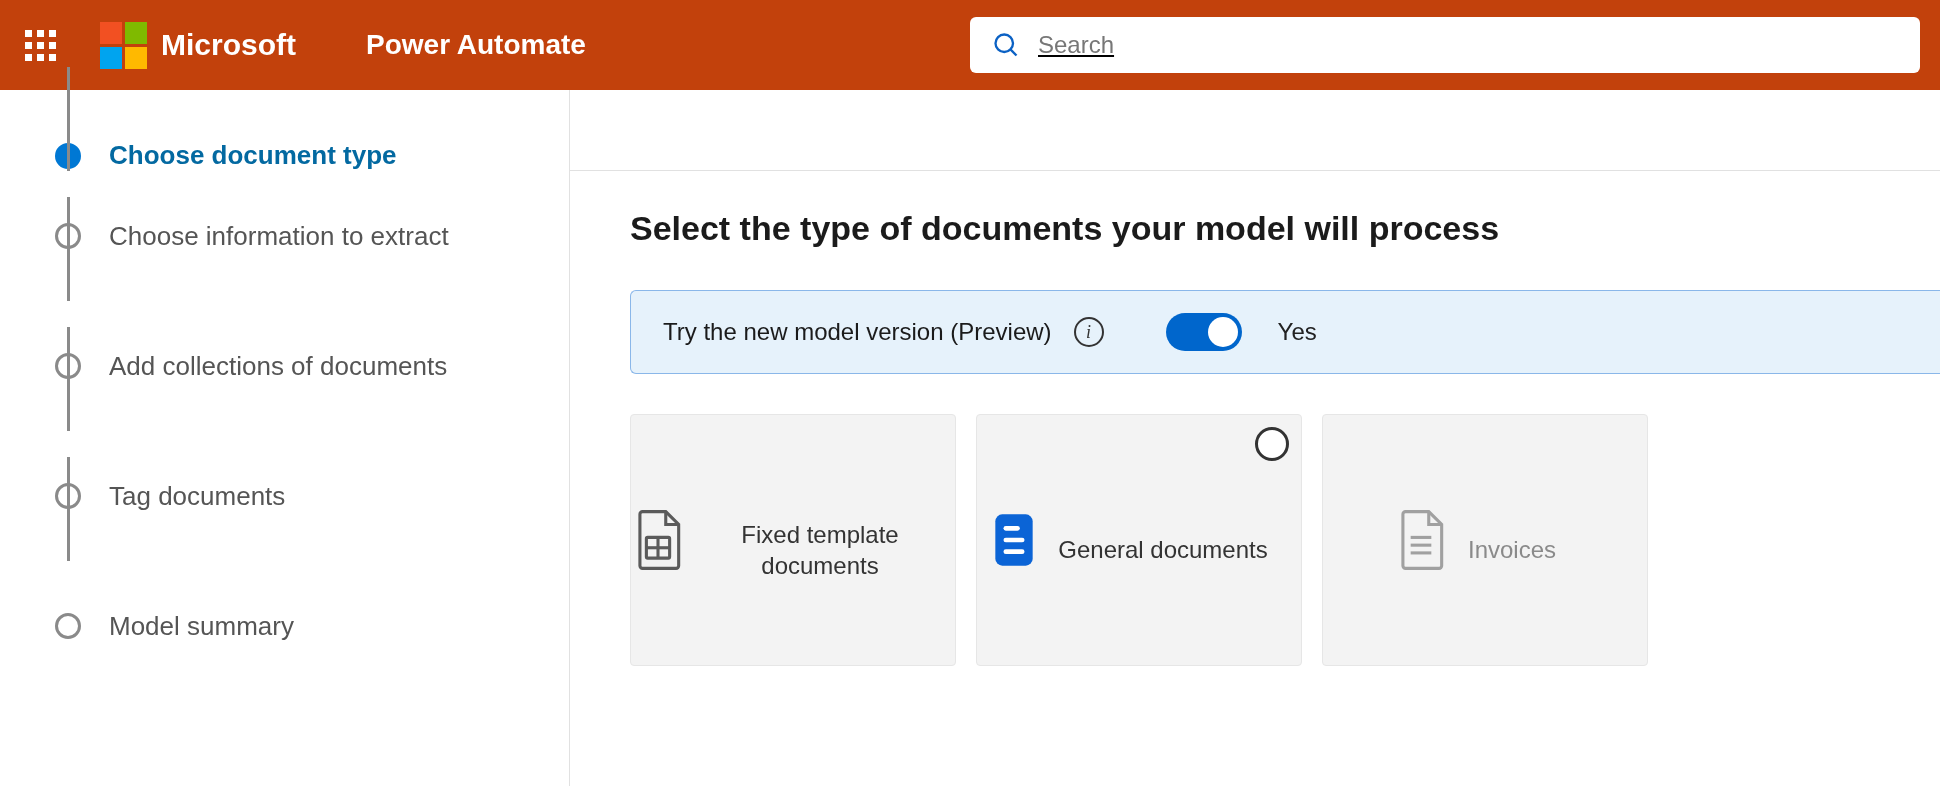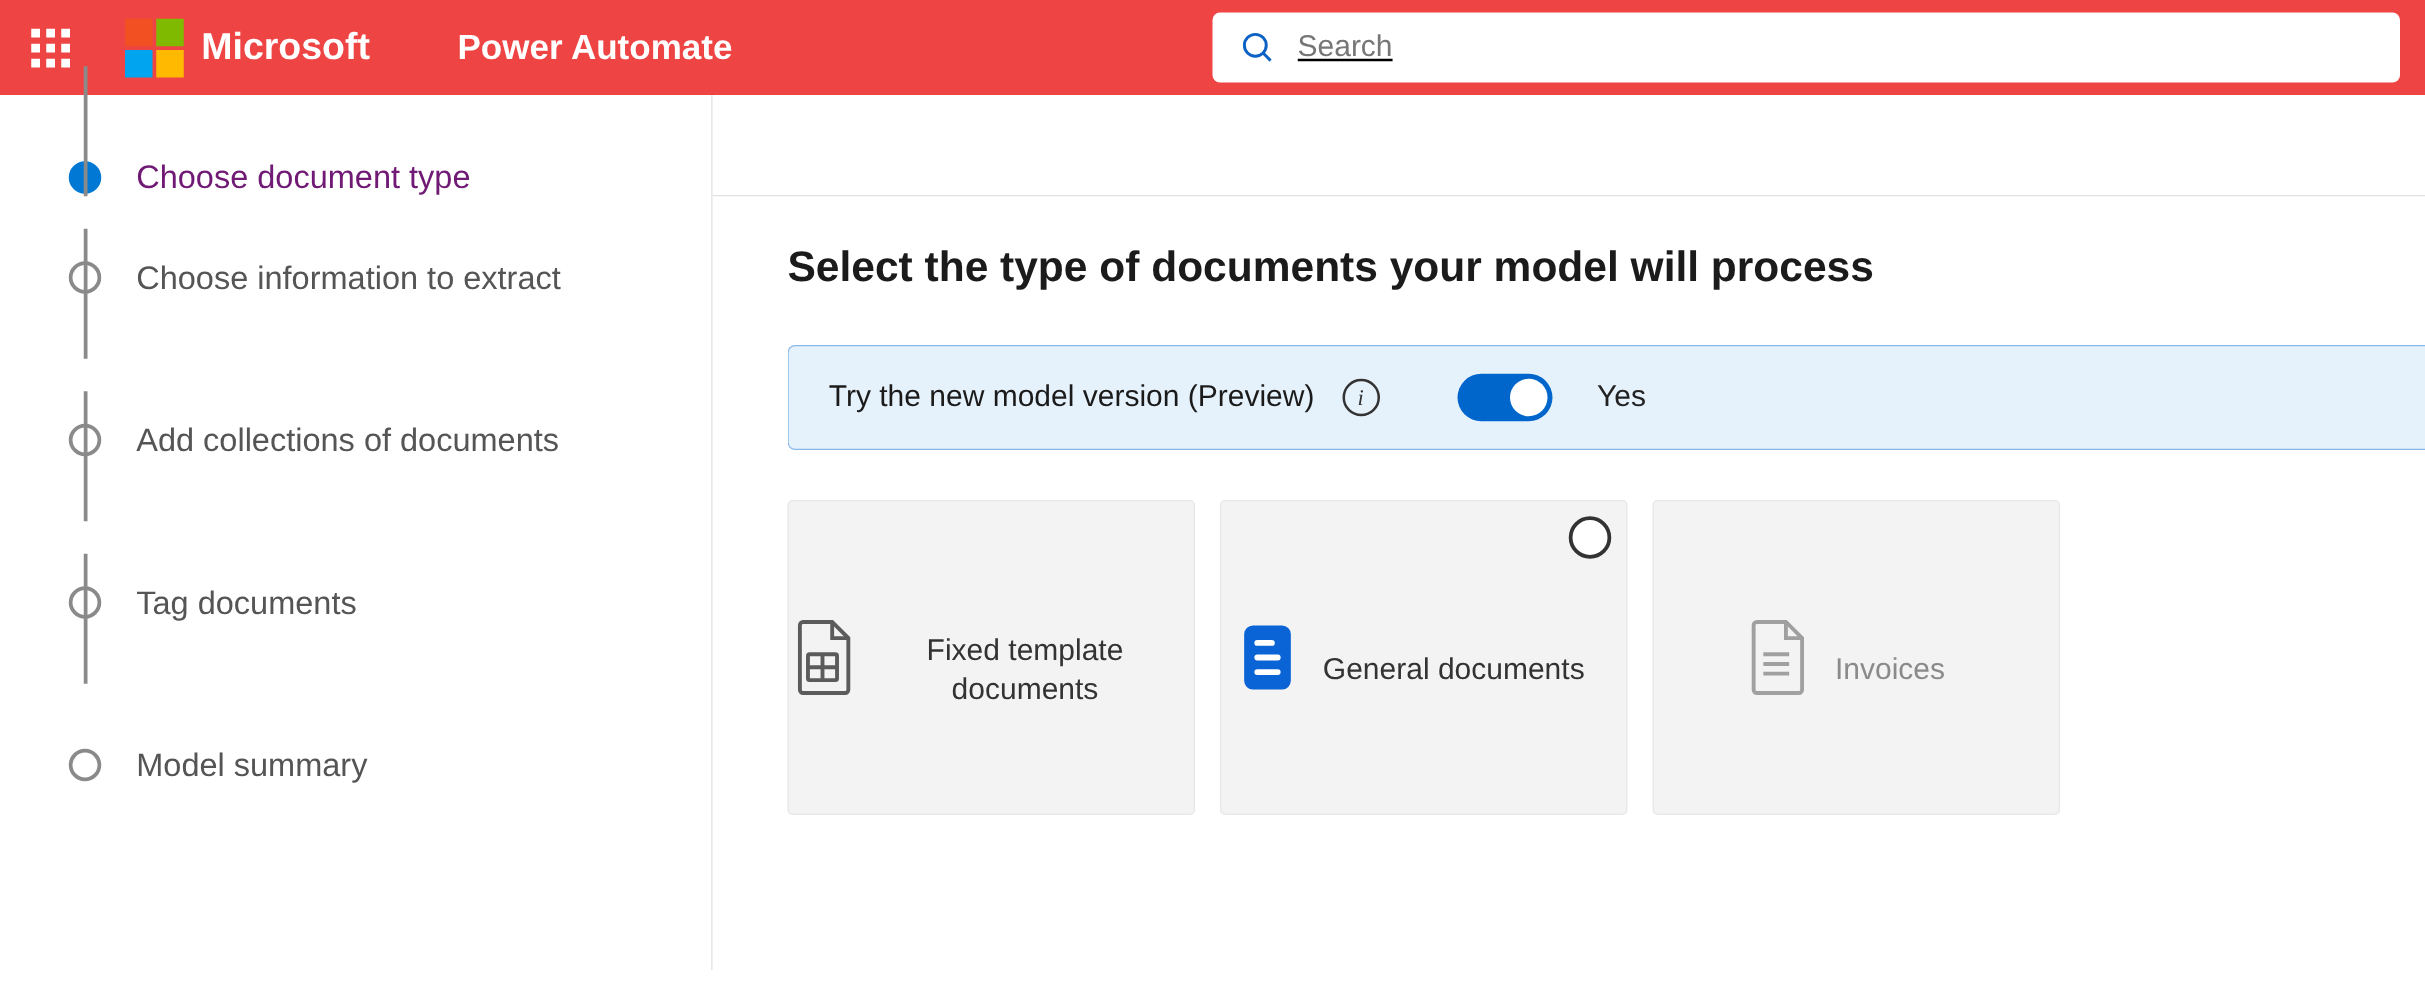--- a/index.html
+++ b/index.html
@@ -6,22 +6,22 @@
   html, body {
     width: 1940px;
     height: 786px;
     font-family: "Segoe UI", -apple-system, BlinkMacSystemFont, sans-serif;
     background: #fff;
     overflow: hidden;
   }
 
   
   .header {
-    height: 76px;
-    background: #ef4444;
+    height: 90px;
+    background: #c2410c;
     display: flex;
     align-items: center;
     padding: 0 20px;
   }
   .waffle {
     width: 40px; height: 40px;
     display: grid;
     grid-template-columns: repeat(3, 7px);
     grid-template-rows: repeat(3, 7px);
     gap: 5px;
@@ -115,22 +115,22 @@
   }
   .step.active .dot {
     background:#0078D4;
     border-color:#0078D4;
   }
   .step .label {
     font-size:26px;
     color:#555;
   }
   .step.active .label {
-    font-weight:400;
-    color:#701a75;
+    font-weight:700;
+    color:#0369a1;
   }
 
   
   .main {
     flex:1;
     padding: 0;
     position:relative;
   }
   .main-top-border {
     height:1px;

